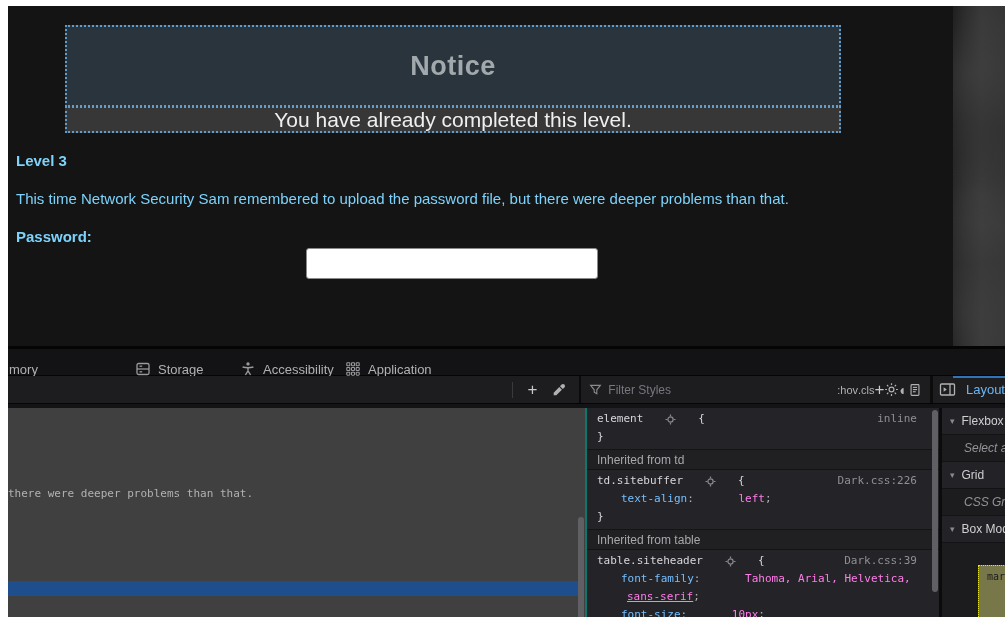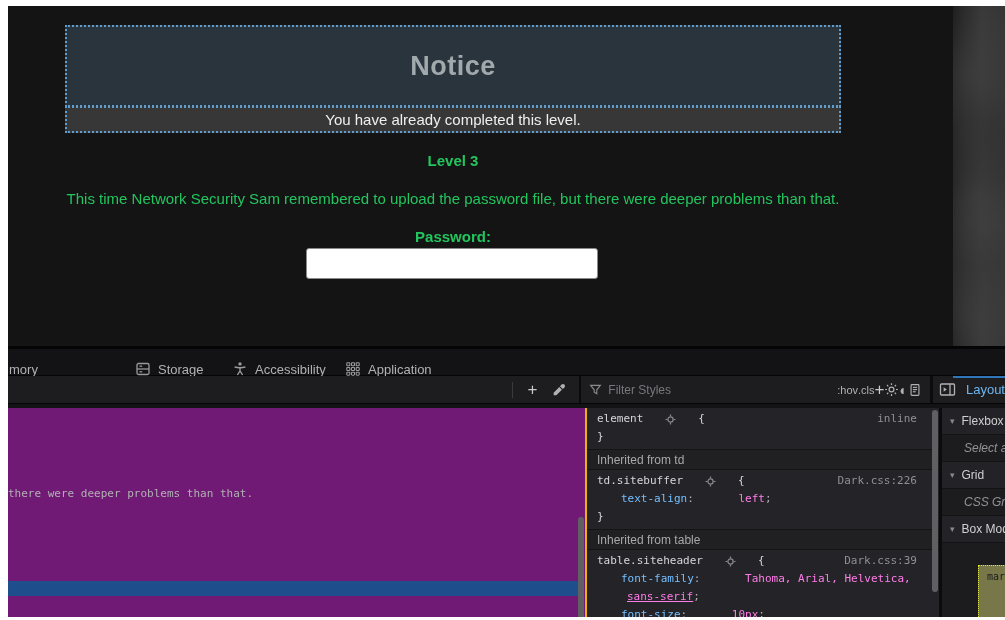--- a/index.html
+++ b/index.html
@@ -18,22 +18,22 @@
       radial-gradient(circle at 65% 75%, rgba(55,55,55,.5), transparent 42%),
       radial-gradient(circle at 25% 90%, rgba(95,95,95,.3), transparent 40%),
       linear-gradient(90deg, #161616 0%, #242424 22%, #343434 55%, #303030 100%);
   }
   .notice-box { position:absolute; left:57px; top:19px; width:776px; }
   .notice-header { height:82px; background:#2a343d; border:2px dotted #5f9dce;
     display:flex; align-items:center; justify-content:center; }
   .notice-title { font-size:27px; font-weight:bold; color:#a2a9ad; letter-spacing:.5px; }
   .notice-strip { height:27px; background:#373737; border:2px dotted #5f9dce; border-top:2px dotted #5f9dce;
     margin-top:-1px; display:flex; align-items:center; justify-content:center;
-    font-size:15px; color:#efefef; }
-  .center-col { position:absolute; left:0; width:890px; text-align:center; color:#22c55e; }
+    font-size:21px; color:#efefef; }
+  .center-col { position:absolute; left:0; width:890px; color:#7dd3fc;padding-left:8px; }
   .level   { top:146px; font-size:15px; font-weight:bold; }
   .desc    { top:184px; font-size:15px; }
   .pwlabel { top:222px; font-size:15px; font-weight:bold; }
   .pw-input { position:absolute; left:298px; top:242px; width:292px; height:31px;
     background:#fff; border:1px solid #8a8a8a; border-radius:3px; font-size:14px; padding:0 6px;
     font-family:"Liberation Sans",sans-serif; }
   .submit-btn { position:absolute; left:402px; top:296px; width:84px; height:32px;
     background:#e9e8ee; color:#15141a; border:1px solid #c8c7cf; border-radius:8px;
     font-size:17px; font-family:"DejaVu Sans",sans-serif; cursor:pointer; }
 
@@ -53,21 +53,21 @@
   .filter-input { flex:1; background:transparent; border:none; color:#b1b1b3; font-size:12px; min-width:40px;
     font-family:"Liberation Sans",sans-serif; }
   .filter-input::placeholder { color:#77777d; }
   .tb-rules-right { display:flex; align-items:center; }
   .tb-txtbtn { font-size:11px; color:#b1b1b3; }
   .tb-right { flex:1; border-left:3px solid #0b0b0c; display:flex; align-items:center; position:relative; padding-left:6px; }
   .tab-active-line { position:absolute; left:20px; top:0; right:0; height:2px; }
   .layout-tab { font-size:13px; margin-left:10px; white-space:nowrap; cursor:pointer; }
 
   .dt-main { position:absolute; left:0; top:59px; right:0; bottom:0; display:flex; }
-  .panel-markup { position:relative; width:579px; background:#701a75; border-right:2px solid #eab308; overflow:hidden; }
+  .panel-markup { position:relative; width:579px; background:#404040; border-right:2px solid #0f766e; overflow:hidden; }
   .markup-text { position:absolute; left:0; top:79px; font-family:"DejaVu Sans Mono",monospace; font-size:11px; color:#b1b1b3; white-space:nowrap; }
   .sel-row { position:absolute; left:0; top:173px; width:571px; height:15px; }
   .vscroll { position:absolute; width:6px; border-radius:3px; background:#5f5f64; }
   .markup-scroll { right:1px; top:109px; height:104px; }
 
   .panel-rules { position:relative; width:352px; background:#242428; overflow:hidden;
     font-family:"DejaVu Sans Mono",monospace; font-size:11px; }
   .rule { position:relative; padding:2px 14px 3px 10px; line-height:18px; width:344px; }
   .rule-head { display:flex; }
   .selector { color:#d7d7db; white-space:nowrap; display:flex; align-items:center; gap:22px; }
@@ -131,21 +131,21 @@
           <span class="icon">
             <svg width="16" height="16" viewBox="0 0 16 16" fill="none" stroke="currentColor" stroke-width="1.3">
               <rect x="2" y="2.5" width="12" height="11" rx="1.5"></rect>
                 <line x1="2" y1="8" x2="14" y2="8"></line>
               <line x1="4.5" y1="5.2" x2="7.2" y2="5.2"></line>
                 <line x1="4.5" y1="10.8" x2="7.2" y2="10.8"></line>
             </svg>
           </span>
           <span>Storage</span>
         </div>
-        <div class="dt-tab" style="left:224px">
+        <div class="dt-tab" style="left:232px">
           <span class="icon">
             <svg width="16" height="16" viewBox="0 0 16 16" fill="none" stroke="currentColor" stroke-width="1.4">
               <circle cx="8" cy="2.9" r="1.7" fill="currentColor" stroke="none"></circle>
               <path d="M2.6 6 Q8 7.4 13.4 6"></path>
               <line x1="8" y1="6.8" x2="8" y2="9.8"></line>
               <path d="M8 9.8 L5.4 14 M8 9.8 L10.6 14"></path>
             </svg>
           </span>
           <span>Accessibility</span>
         </div>

